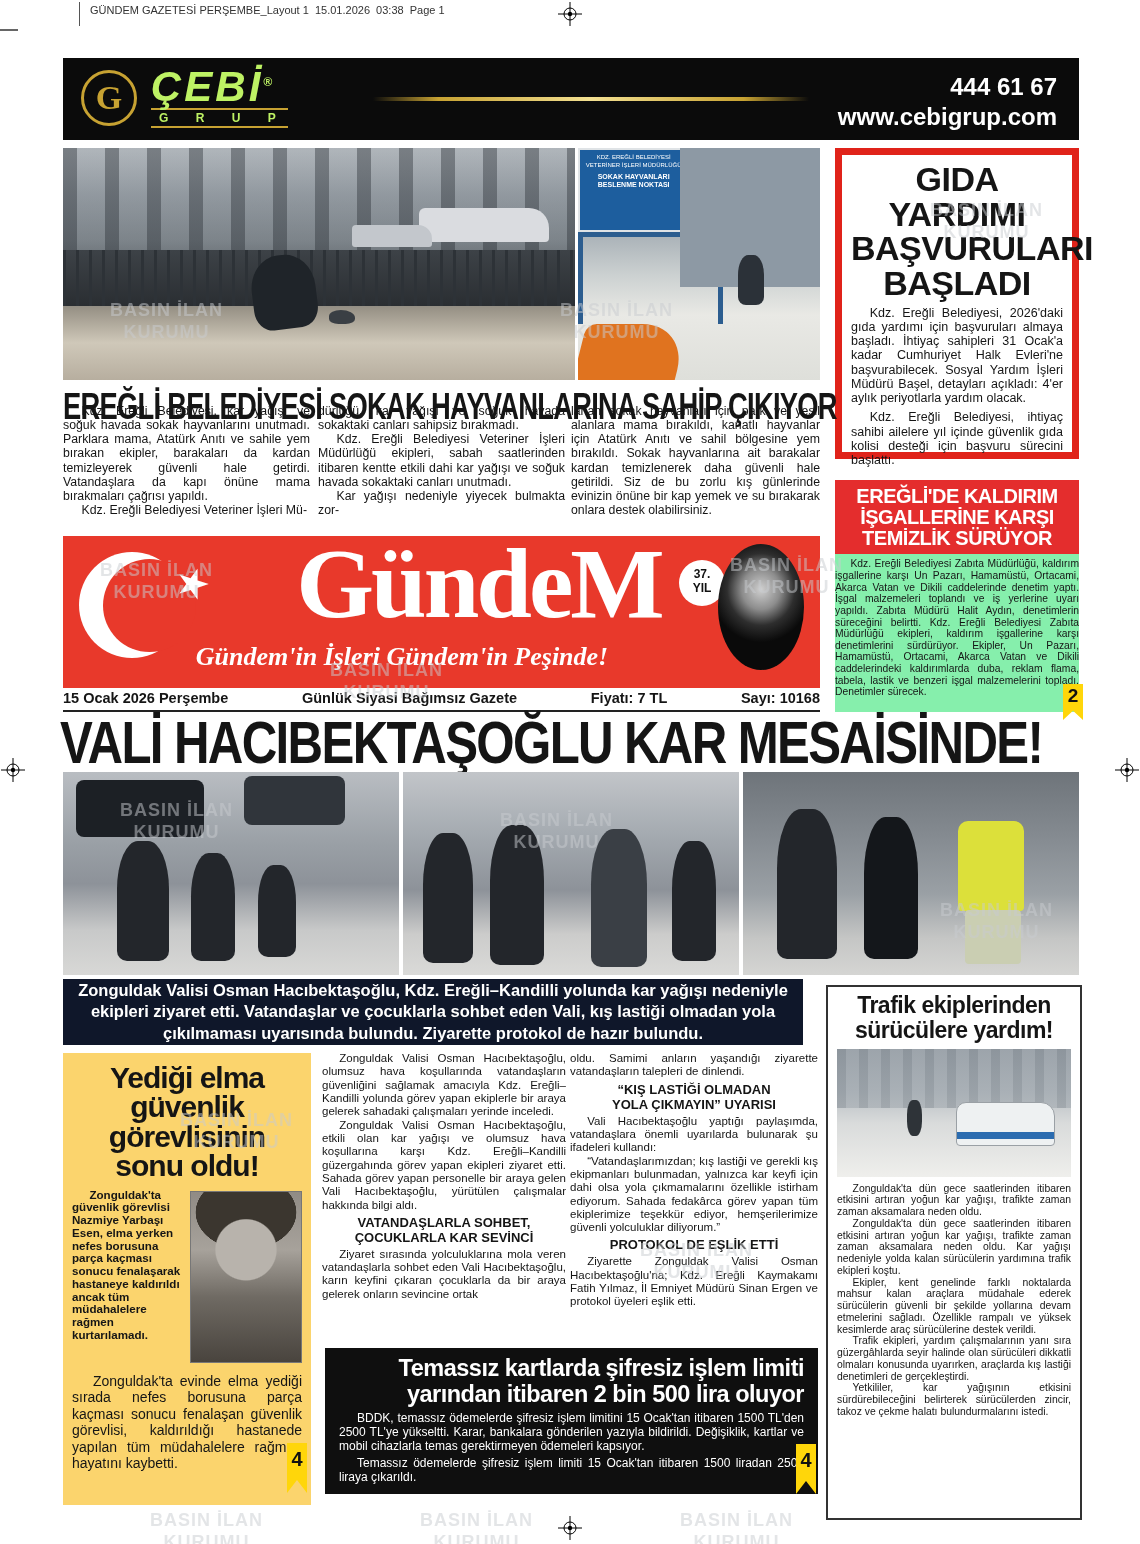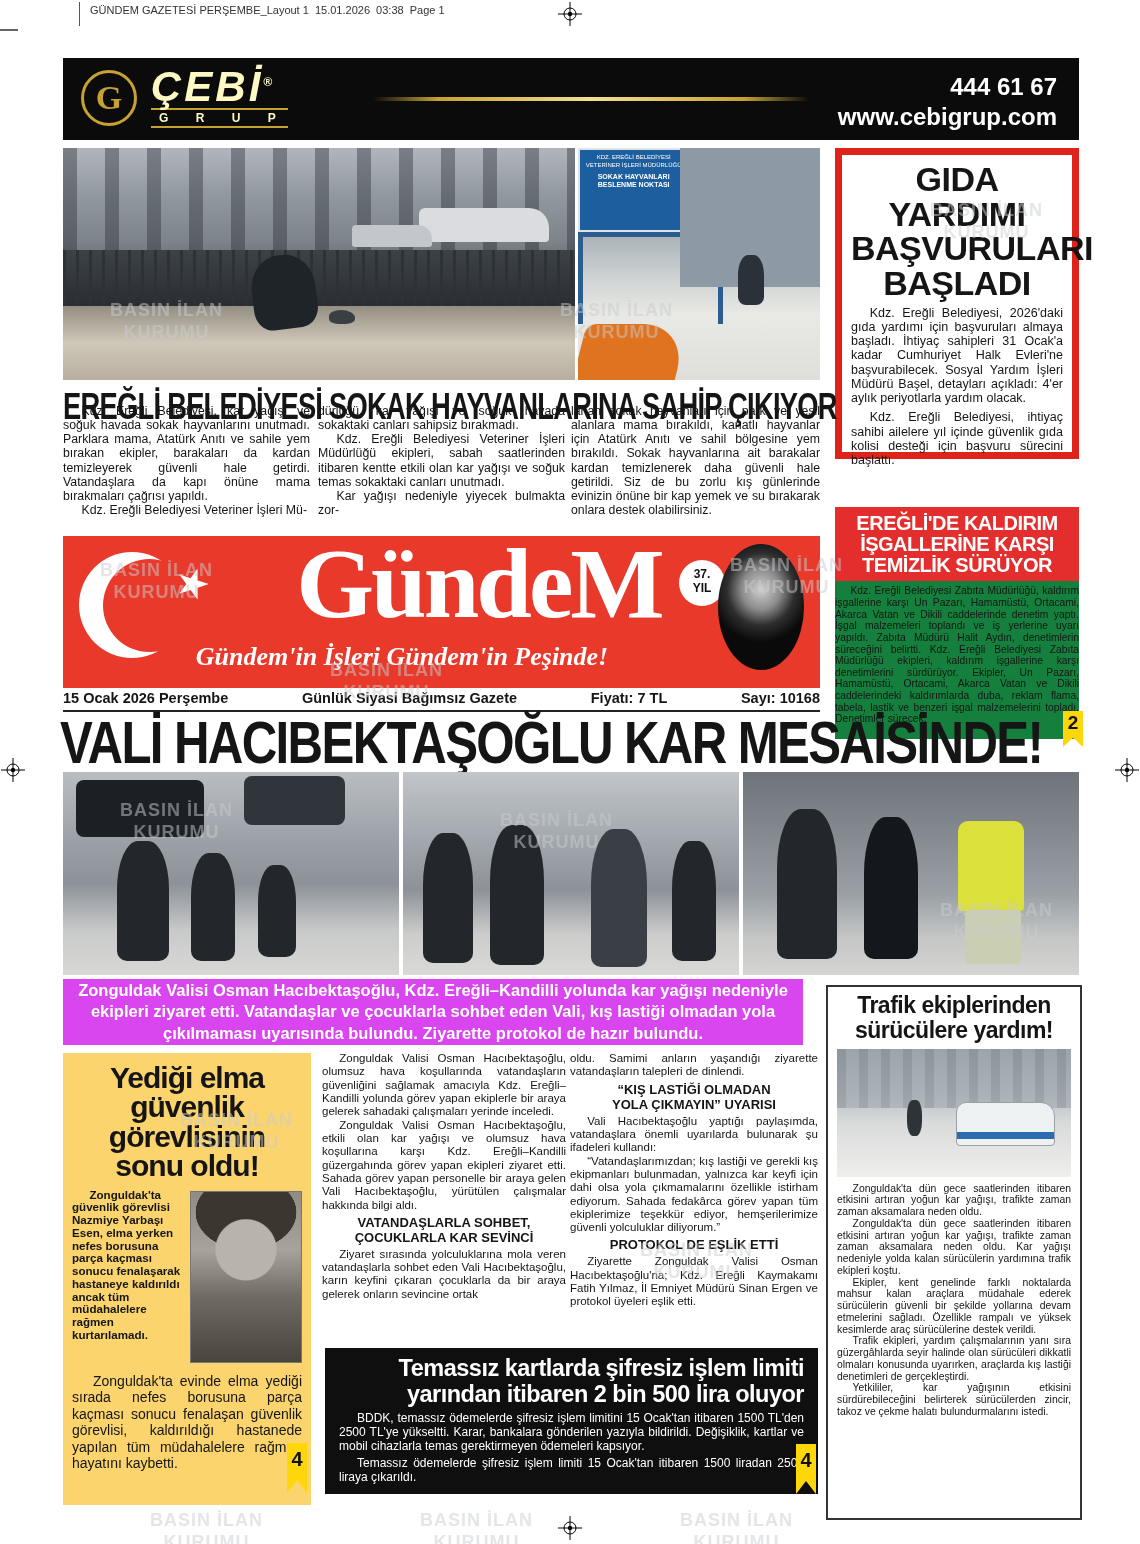--- a/index.html
+++ b/index.html
@@ -19,21 +19,21 @@
   .print-header{left:90px;top:4px;font-size:11px;color:#333;white-space:pre;}
   .ph-bar{left:79px;top:2px;width:1px;height:24px;background:#555;}
   .trim-dash{left:0;top:29px;width:18px;height:2px;background:#666;}
   .regmark{width:24px;height:24px;}
 
   
   .ad-banner{left:63px;top:58px;width:1016px;height:82px;background:#0b0b0b;}
   .cebi-emblem{position:absolute;left:18px;top:12px;width:56px;height:56px;border:3px solid #c7a232;
      border-radius:50%;color:#c7a232;font-family:"Liberation Serif",serif;font-weight:bold;
      font-size:34px;text-align:center;line-height:50px;}
-  .cebi-wordmark{position:absolute;left:88px;top:8px;color:#fef9c3;}
+  .cebi-wordmark{position:absolute;left:88px;top:8px;color:#bef264;}
   .cebi-brand{font-size:42px;font-weight:bold;font-style:italic;letter-spacing:3px;line-height:1;}
   .cebi-reg{font-size:12px;vertical-align:super;}
   .cebi-sub{margin-top:0;border-top:2px solid #c7a232;border-bottom:2px solid #c7a232;
      text-align:center;font-size:12px;font-weight:bold;letter-spacing:12px;padding:1px 0 1px 8px;}
   .gold-line{position:absolute;left:310px;right:270px;top:39px;height:4px;
      background:linear-gradient(90deg,rgba(199,162,50,0) 0%,#c7a232 15%,#f3e092 50%,#c7a232 85%,rgba(199,162,50,0) 100%);}
   .ad-contact{position:absolute;right:22px;top:14px;text-align:right;color:#fff;
      font-size:24px;font-weight:bold;line-height:1.25;}
 
   
@@ -71,21 +71,21 @@
   .gida-box p{font-size:12.5px;line-height:1.14;margin-top:5px;}
 
   
   .street-headline{left:63px;top:386px;width:757px;height:36px;}
   .street-headline span{display:inline-block;font-size:36px;font-weight:bold;letter-spacing:-1px;
      white-space:nowrap;transform:scaleX(.76);transform-origin:left top;}
   .scol{top:404px;width:247px;}
   .scol p{font-size:12.3px;line-height:1.15;}
 
   
-  .kaldirim-box{left:835px;top:480px;width:244px;height:232px;background:#15803d;margin-top:27px;}
+  .kaldirim-box{left:835px;top:480px;width:244px;height:232px;background:#86efac;}
   .kaldirim-title{background:#e42d2d;color:#fff;font-weight:bold;font-size:20px;line-height:1.04;
      text-align:center;padding:6px 2px;letter-spacing:-0.5px;}
   .kaldirim-box .body{font-size:10.3px;line-height:1.13;margin-top:4px;}
 
   
   .tag{position:absolute;width:20px;background:#ffd60a;color:#111;font-weight:bold;
      text-align:center;clip-path:polygon(0 0,100% 0,100% 100%,50% 74%,0 100%);z-index:30;}
   .tag-sm{height:36px;font-size:19px;line-height:1.3;}
   .tag-lg{height:50px;font-size:20px;line-height:1.6;}
 
@@ -111,21 +111,21 @@
   .main-headline span{display:inline-block;font-size:60px;font-weight:bold;letter-spacing:-2px;
      white-space:nowrap;transform:scaleX(.82);transform-origin:left top;}
   .photo3a{left:63px;top:772px;width:336px;height:203px;
      background:linear-gradient(180deg,#b9bdc2 0%,#9aa0a6 35%,#8d9299 55%,#c8c9c9 78%,#d8d8d6 100%);}
   .photo3b{left:403px;top:772px;width:336px;height:203px;
      background:linear-gradient(180deg,#c2c5c9 0%,#a5abb1 30%,#8d9299 58%,#cccccb 80%,#dadad8 100%);}
   .photo3c{left:743px;top:772px;width:336px;height:203px;
      background:linear-gradient(180deg,#6e747a 0%,#878d93 35%,#9aa0a5 60%,#c5c6c5 82%,#d5d5d3 100%);}
   .hivis{position:absolute;background:#dce03a;border-radius:10px 10px 4px 4px;}
 
-  .deck-banner{left:63px;top:979px;width:740px;height:66px;background:#d946ef;color:#fff;
+  .deck-banner{left:63px;top:979px;width:740px;height:66px;background:#0f172a;color:#fff;
      display:flex;align-items:center;justify-content:center;text-align:center;padding:0 14px;}
   .deck-banner span{font-size:16.5px;font-weight:bold;line-height:1.3;}
 
   
   .yellow-box{left:63px;top:1053px;width:248px;height:452px;background:#fbd46d;padding:10px 9px 6px;}
   .apple-title{font-size:30px;font-weight:bold;line-height:.98;text-align:center;letter-spacing:-1px;}
   .apple-flow{margin-top:8px;}
   .apple-photo{float:right;width:112px;height:172px;margin:2px 0 4px 6px;border:1px solid #777;
      background:
        radial-gradient(circle at 50% 34%,#b8b3ac 0 24%,rgba(0,0,0,0) 25%),
@@ -237,21 +237,21 @@
 
   <div class="abs street-headline">
     <span>EREĞLİ BELEDİYESİ SOKAK HAYVANLARINA SAHİP ÇIKIYOR</span>
   </div>
   <div class="abs scol" style="left:63px">
     <p class="jus ind">Kdz. Ereğli Belediyesi, kar yağışı ve soğuk havada sokak hayvanlarını unutmadı. Parklara mama, Atatürk Anıtı ve sahile yem bırakan ekipler, barakaları da kardan temizleyerek güvenli hale getirdi. Vatandaşlara da kapı önüne mama bırakmaları çağrısı yapıldı.</p>
     <p class="jus ind">Kdz. Ereğli Belediyesi Veteriner İşleri Mü-</p>
   </div>
   <div class="abs scol" style="left:318px">
     <p class="jus">dürlüğü, kar yağışı ve soğuk havada sokaktaki canları sahipsiz bırakmadı.</p>
-    <p class="jus ind">Kdz. Ereğli Belediyesi Veteriner İşleri Müdürlüğü ekipleri, sabah saatlerinden itibaren kentte etkili olan kar yağışı ve soğuk temas sokaktaki canları unutmadı.</p>
+    <p class="jus ind">Kdz. Ereğli Belediyesi Veteriner İşleri Müdürlüğü ekipleri, sabah saatlerinden itibaren kentte etkili dahi kar yağışı ve soğuk havada sokaktaki canları unutmadı.</p>
     <p class="jus ind">Kar yağışı nedeniyle yiyecek bulmakta zor-</p>
   </div>
   <div class="abs scol" style="left:571px;width:249px">
     <p class="jus">lanan sokak hayvanları için park ve yeşil alanlara mama bırakıldı, kanatlı hayvanlar için Atatürk Anıtı ve sahil bölgesine yem bırakıldı. Sokak hayvanlarına ait barakalar kardan temizlenerek daha güvenli hale getirildi. Siz de bu zorlu kış günlerinde evinizin önüne bir kap yemek ve su bırakarak onlara destek olabilirsiniz.</p>
   </div>
 
   <div class="abs kaldirim-box">
     <div class="kaldirim-title pre">EREĞLİ'DE KALDIRIM
 İŞGALLERİNE KARŞI
 TEMİZLİK SÜRÜYOR</div>

